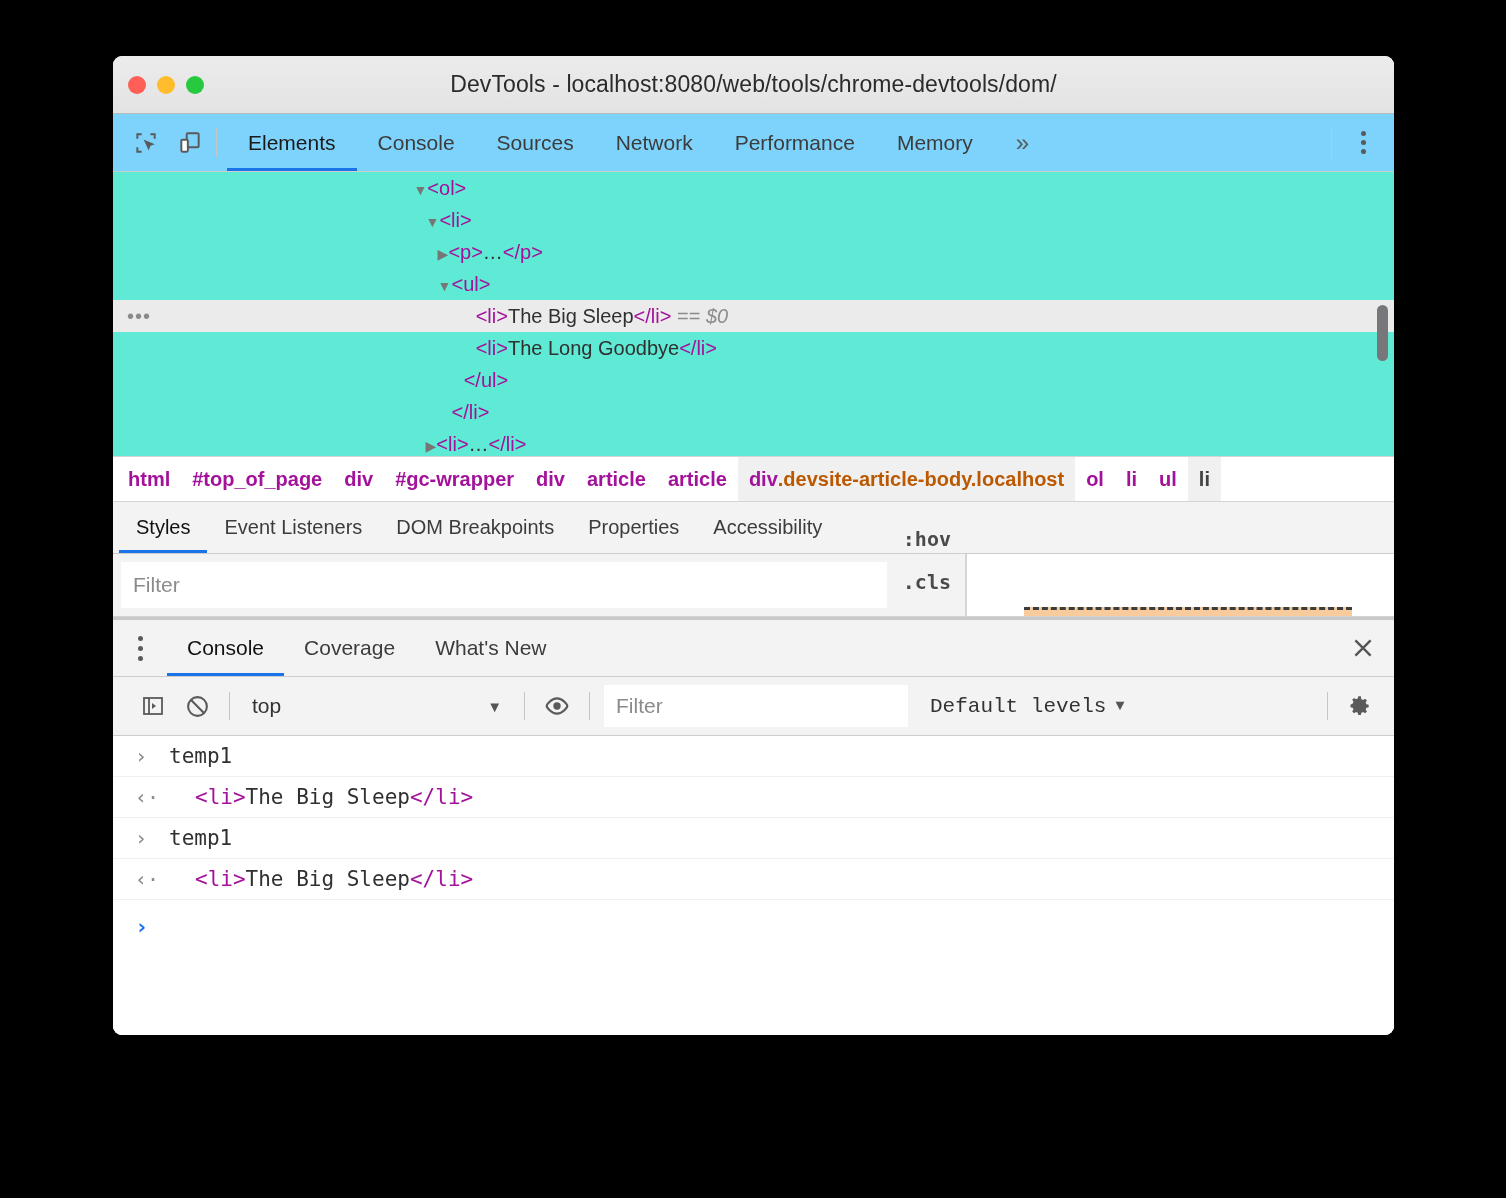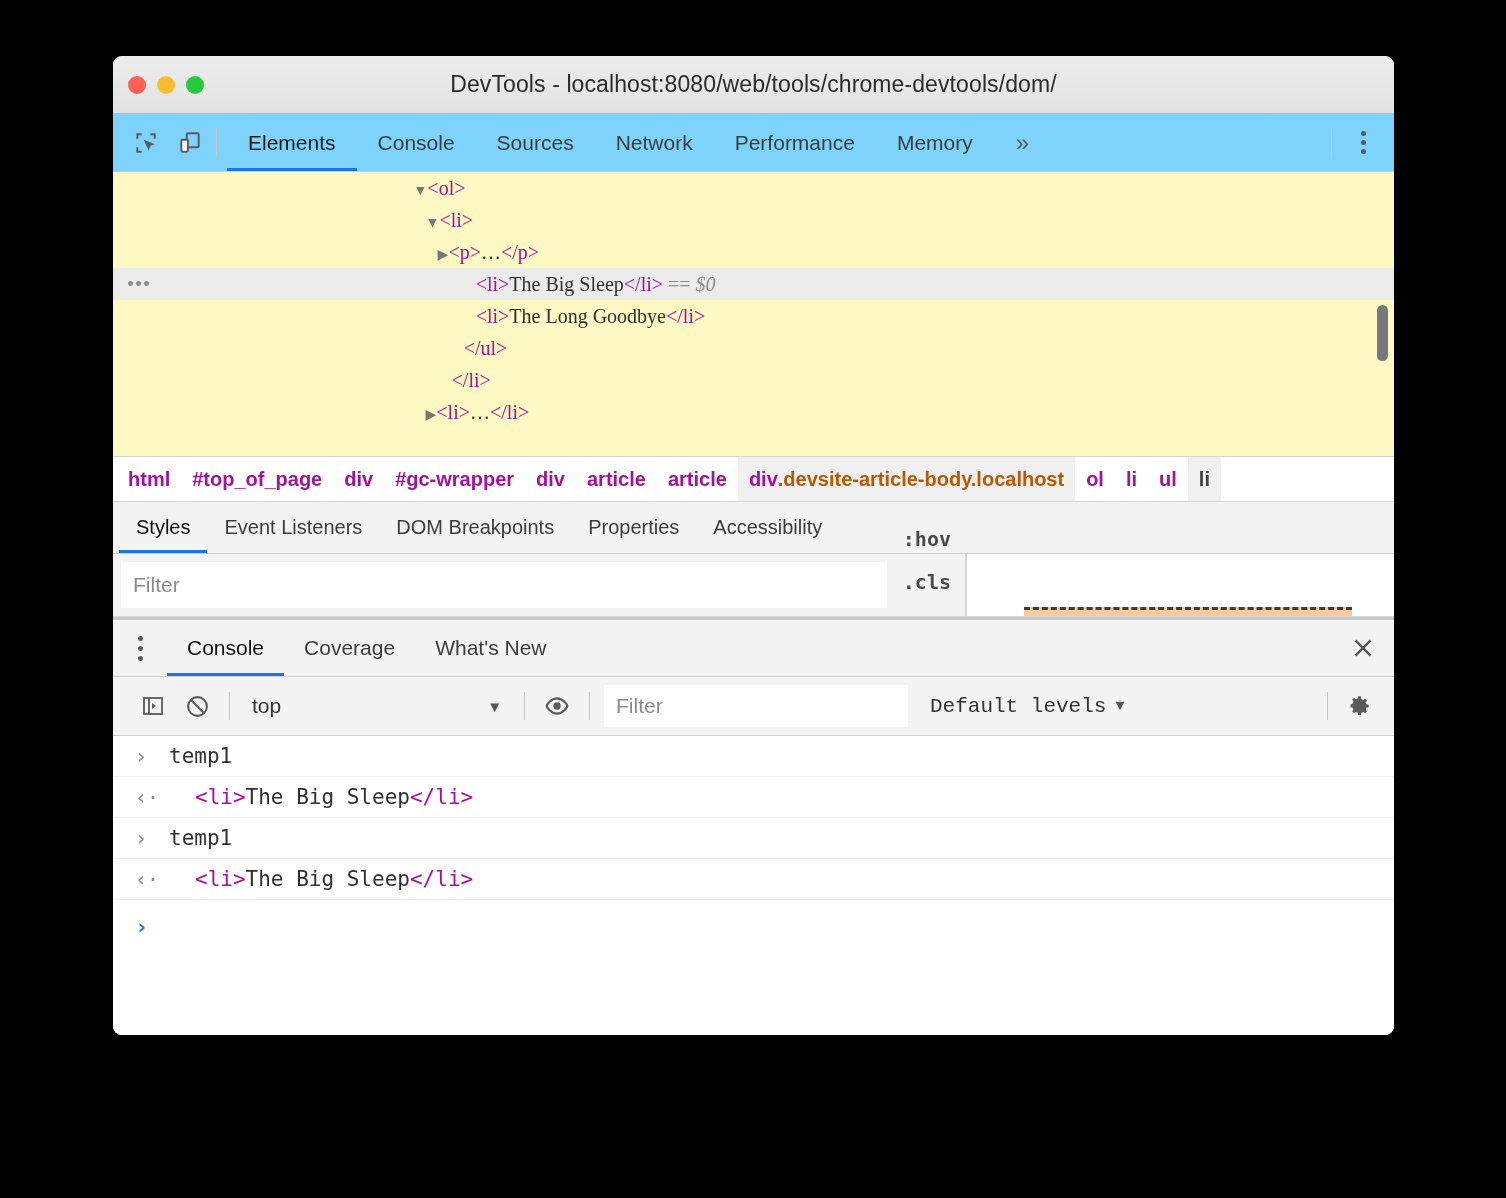--- a/index.html
+++ b/index.html
@@ -127,22 +127,22 @@
     display: flex; flex-direction: column;
     align-items: center; justify-content: center;
     gap: 4px;
   }
   .kebab i { width: 5px; height: 5px; border-radius: 50%; background: #5a5a5a; display:block; }
 
   
   .dom-tree {
     position: relative;
     height: 284px;
-    background: #fef9c3;
-    font-family: Liberation Serif, serif;
+    background: #5eead4;
+    font-family: Liberation Sans, sans-serif;
     font-size: 20px;
     overflow: hidden;
   }
   .dom-row {
     height: 32px;
     line-height: 32px;
     white-space: pre;
     position: relative;
     color: #303030;
   }
@@ -468,20 +468,21 @@
             <i></i>
           </div>
       </div>
     </div>
 
     <div class="dom-tree">
       <div id="dom-rows">
           <div class="dom-row"><span style="display: inline-block; width: 300.5px;"></span><span class="twisty">▼</span><span class="tag">&lt;ol&gt;</span></div>
           <div class="dom-row"><span style="display: inline-block; width: 312.55px;"></span><span class="twisty">▼</span><span class="tag">&lt;li&gt;</span></div>
           <div class="dom-row"><span style="display: inline-block; width: 324.6px;"></span><span class="twisty">▶</span><span class="tag">&lt;p&gt;</span><span class="txt">…</span><span class="tag">&lt;/p&gt;</span></div>
+          <div class="dom-row"><span style="display: inline-block; width: 324.6px;"></span><span class="twisty">▼</span><span class="tag">&lt;ul&gt;</span></div>
           <div class="dom-row selected"><span class="row-ellipsis">•••</span><span style="display: inline-block; width: 348.7px;"></span><span style="display: inline-block; width: 14px;"></span><span class="tag">&lt;li&gt;</span><span class="txt">The Big Sleep</span><span class="tag">&lt;/li&gt;</span><span class="txt"> </span><span class="eq">== </span><span class="dollar">$0</span></div>
           <div class="dom-row"><span style="display: inline-block; width: 348.7px;"></span><span style="display: inline-block; width: 14px;"></span><span class="tag">&lt;li&gt;</span><span class="txt">The Long Goodbye</span><span class="tag">&lt;/li&gt;</span></div>
           <div class="dom-row"><span style="display: inline-block; width: 336.65px;"></span><span style="display: inline-block; width: 14px;"></span><span class="tag">&lt;/ul&gt;</span></div>
           <div class="dom-row"><span style="display: inline-block; width: 324.6px;"></span><span style="display: inline-block; width: 14px;"></span><span class="tag">&lt;/li&gt;</span></div>
           <div class="dom-row"><span style="display: inline-block; width: 312.55px;"></span><span class="twisty">▶</span><span class="tag">&lt;li&gt;</span><span class="txt">…</span><span class="tag">&lt;/li&gt;</span></div>
         </div>
       <div class="tree-scrollbar"></div>
     </div>
 
     <div class="crumbs" id="crumbs">

